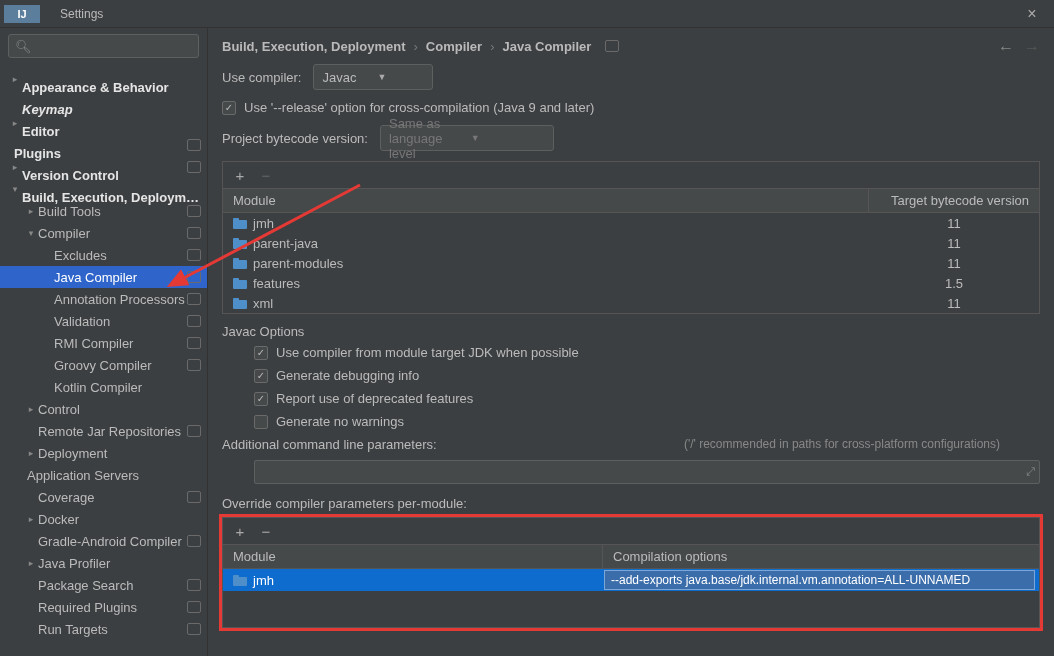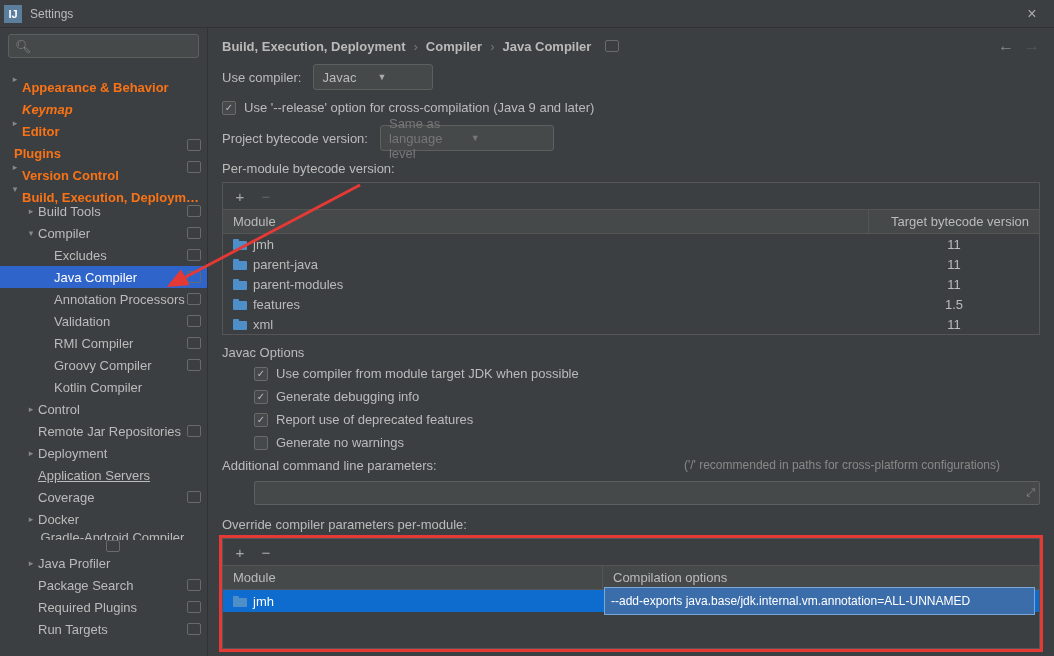--- a/index.html
+++ b/index.html
@@ -15,23 +15,23 @@
 }
 .titlebar {
   height: 28px;
   background: #3c3f41;
   display: flex;
   align-items: center;
   border-bottom: 1px solid #323232;
   padding: 0 4px;
 }
 .titlebar .app-icon {
-  width: 18px; height: 18px;
+  width: 36px; height: 18px;
   background: #5b7e9d;
-  margin-right: 8px;
+  margin-right: 20px;
   display: flex; align-items: center; justify-content: center;
   font-size: 11px; font-weight: bold; color: #fff;
 }
 .titlebar .title { flex: 1; color: #bbbbbb; font-size: 12px; }
 .titlebar .close { width: 36px; text-align: center; color: #aaa; font-size: 16px; cursor: pointer; }
 
 .main { display: flex; height: 628px; }
 
 .sidebar {
   width: 208px;
@@ -71,21 +71,21 @@
 }
 .tree-item .chev.hidden { visibility: hidden; }
 .tree-item .label { flex: 1; white-space: nowrap; overflow: hidden; text-overflow: ellipsis; }
 .tree-item .badge {
   width: 14px; height: 12px;
   border: 1px solid #6a6a6a;
   border-radius: 2px;
   font-size: 8px; line-height: 10px; text-align: center;
   color: #888;
 }
-.tree-item.bold .label { font-weight: bold; color: #f97316; margin-top: 16px; }
+.tree-item.bold .label { font-weight: bold; color: #e5e5e5; margin-top: 16px; }
 .tree-item.selected .label { color: #fff; }
 
 .content {
   flex: 1;
   display: flex;
   flex-direction: column;
   background: #3c3f41;
 }
 .crumb-bar {
   height: 36px;
@@ -231,21 +231,21 @@
   color: #fff;
 }
 .override-row .td-ov-module {
   width: 380px; display: flex; align-items: center; gap: 6px; padding: 0 10px;
 }
 .override-row .td-ov-opts {
   flex: 1; padding: 0;
   margin: 1px 4px 1px 1px;
 }
 .override-input {
-  width: 100%; height: 28px;
+  width: 100%; height: 20px;
   background: #3c6dab;
   border: 1px solid #7aa7d6;
   color: #fff; font-size: 12px;
   padding: 2px 6px;
 }
 .override-body-pad { height: 36px; }
 
 
 .red-arrow {
   position: absolute;
@@ -353,34 +353,34 @@
         </div>
         <div class="tree-item" style="padding-left: 24px;">
           <span class="chev hidden"></span>
           <span class="label">Remote Jar Repositories</span>
           <span class="badge"></span>
         </div>
         <div class="tree-item" style="padding-left: 24px;">
           <span class="chev">▸</span>
           <span class="label">Deployment</span>
         </div>
-        <div class="tree-item" style="padding-left: 24px; text-decoration: underline;">
+        <div class="tree-item" style="padding-left: 13px;">
           <span class="chev hidden"></span>
           <span class="label">Application Servers</span>
         </div>
         <div class="tree-item" style="padding-left: 24px;">
           <span class="chev hidden"></span>
           <span class="label">Coverage</span>
           <span class="badge"></span>
         </div>
         <div class="tree-item" style="padding-left: 24px;">
           <span class="chev">▸</span>
           <span class="label">Docker</span>
         </div>
-        <div class="tree-item" style="padding-left: 24px; flex-direction: column;">
+        <div class="tree-item" style="padding-left: 24px;">
           <span class="chev hidden"></span>
           <span class="label">Gradle-Android Compiler</span>
           <span class="badge"></span>
         </div>
         <div class="tree-item" style="padding-left: 24px;">
           <span class="chev">▸</span>
           <span class="label">Java Profiler</span>
         </div>
         <div class="tree-item" style="padding-left: 24px;">
           <span class="chev hidden"></span>
@@ -431,21 +431,20 @@
       </div>
 
       <div class="field-row" style="margin-top:10px">
         <label>Project bytecode version:</label>
         <div class="combo disabled">
           <span>Same as language level</span>
           <span class="arrow">▼</span>
         </div>
       </div>
 
-      <div class="section-label">Per-module bytecode version:</div>
 
       <div class="table-frame">
         <div class="table-toolbar">
           <div class="tb-btn">+</div>
           <div class="tb-btn disabled">−</div>
         </div>
         <div class="table-header">
           <div class="th th-module">Module</div>
           <div class="th th-target">Target bytecode version</div>
         </div>

